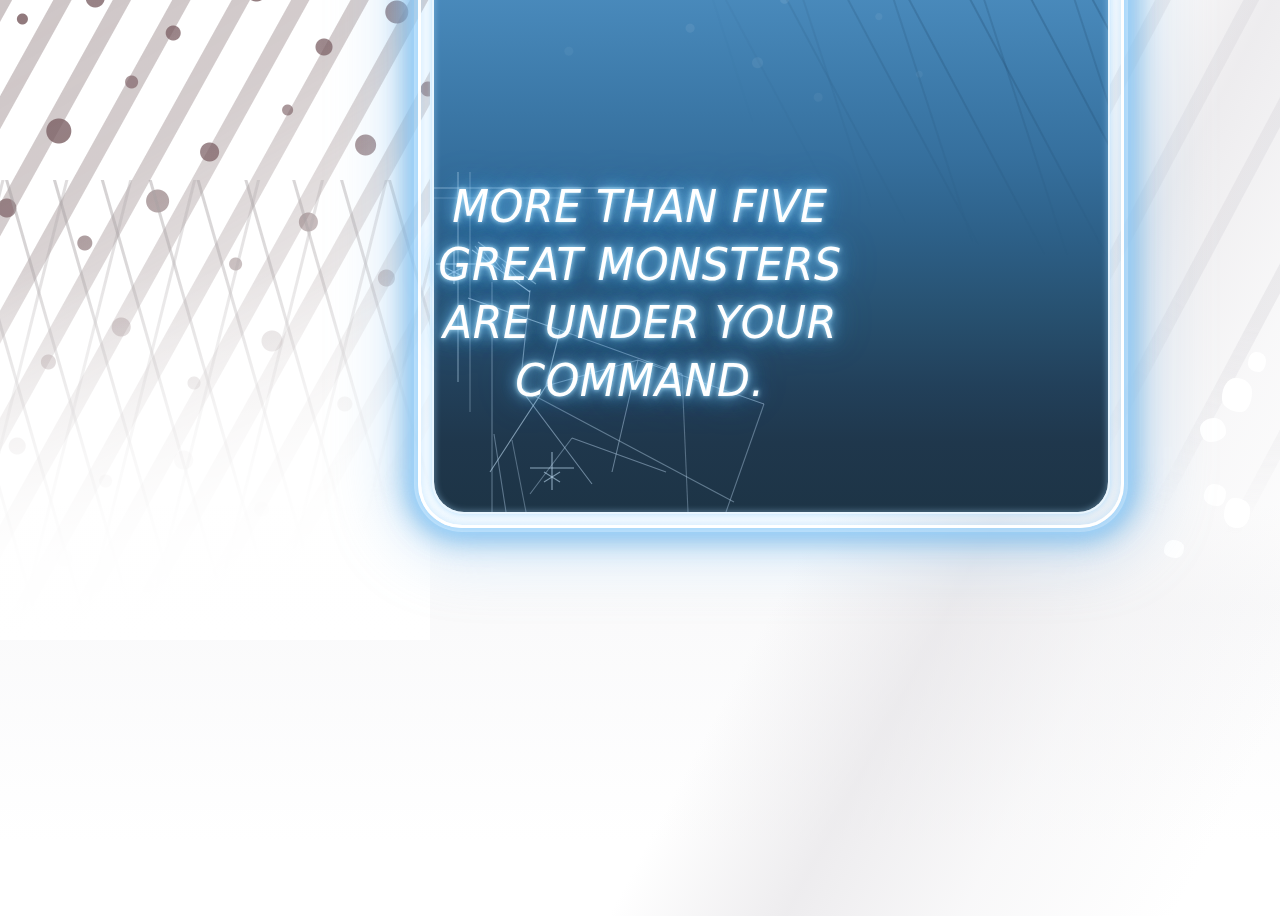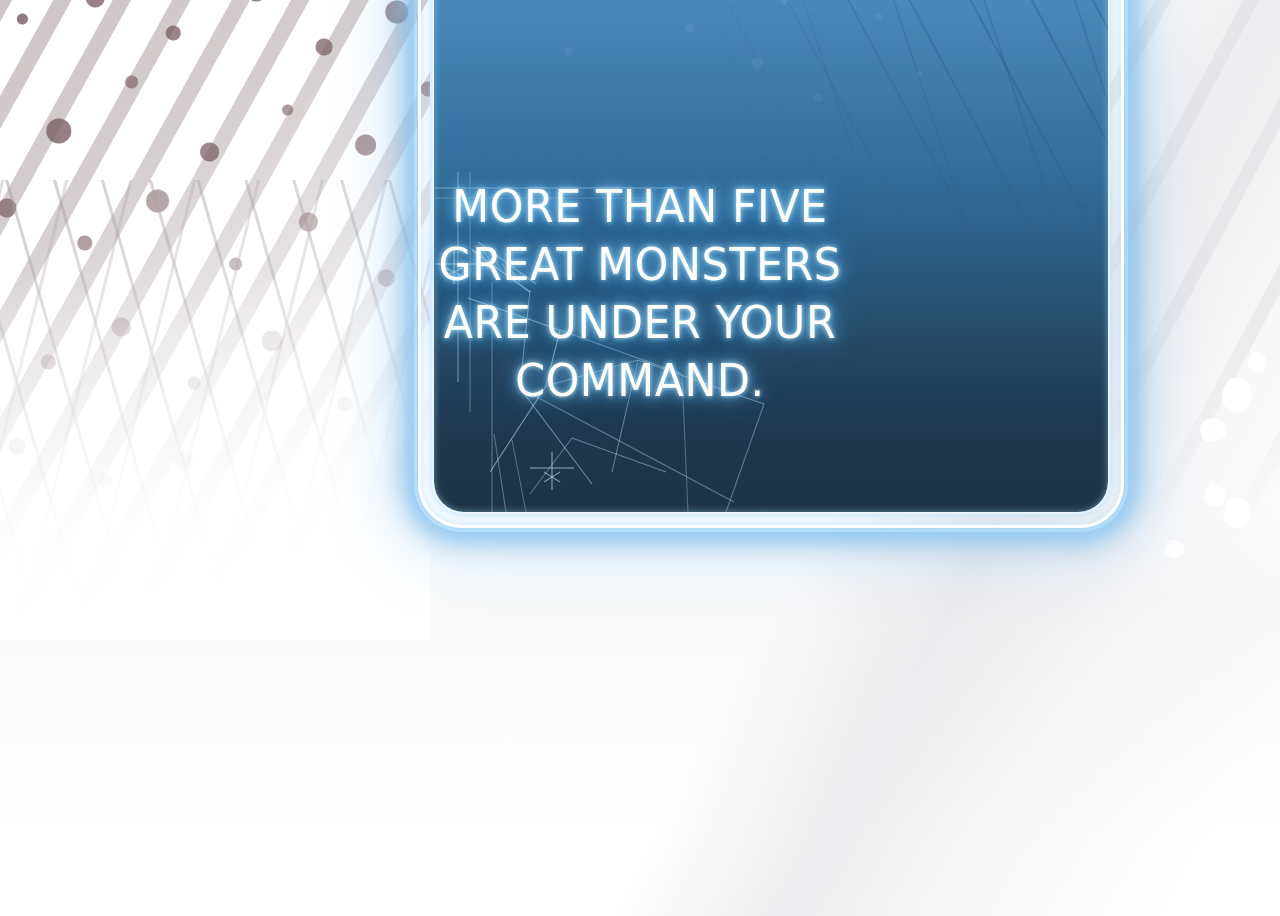--- a/index.html
+++ b/index.html
@@ -11,20 +11,21 @@
   body {
     font-family: "Liberation Sans", sans-serif;
   }
 
   #stage {
     position: relative;
     width: 1280px;
     height: 916px;
     overflow: hidden;
     background: #ffffff;
+    font-style: italic;
   }
 
   
   .bg-base {
     position: absolute;
     inset: 0;
     background: #ffffff;
   }
 
   

